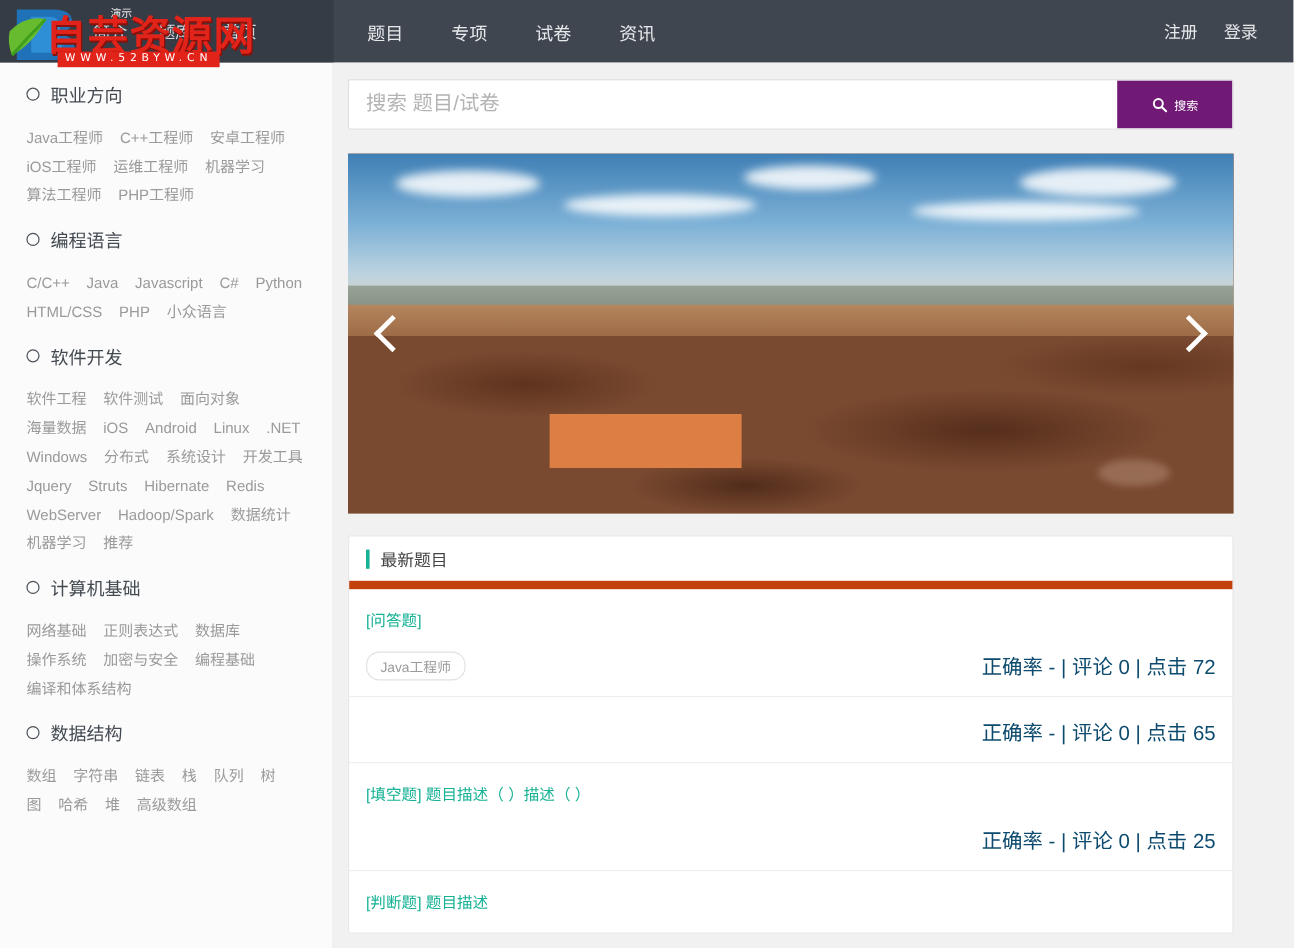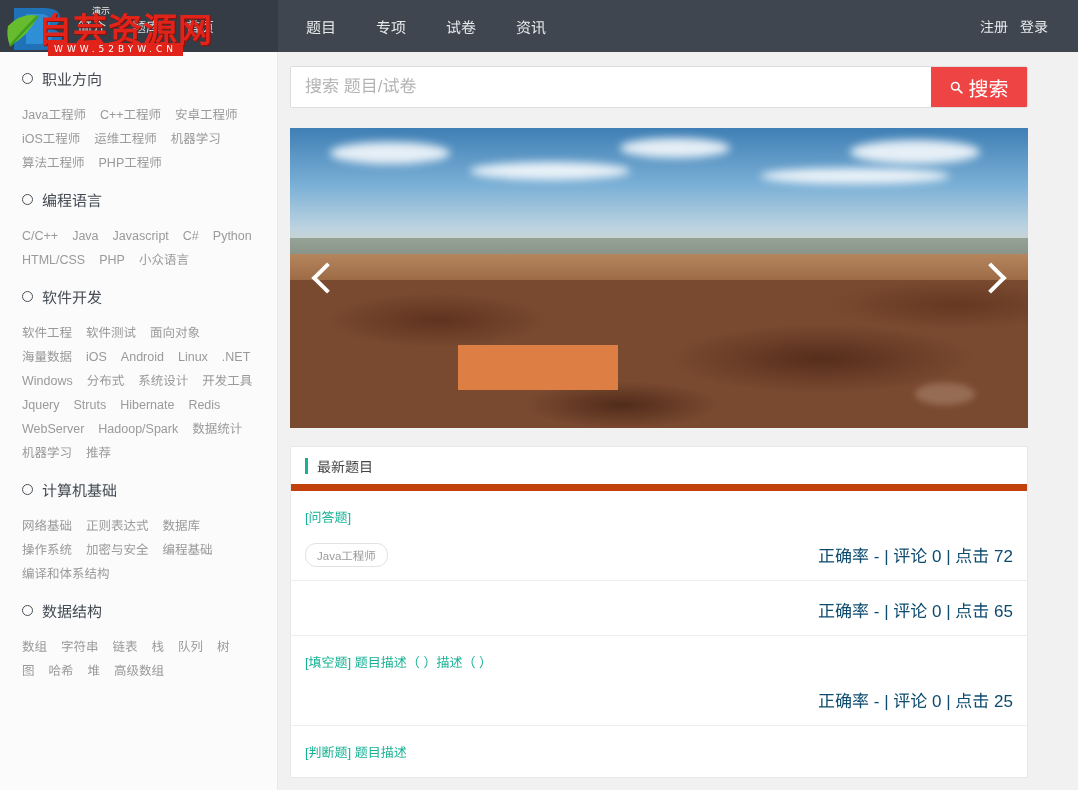--- a/index.html
+++ b/index.html
@@ -61,21 +61,21 @@
   .nav-main a {
     color: #e6e8ea;
     font-size: 15px;
     text-decoration: none;
     white-space: nowrap;
   }
   .nav-right {
     margin-left: auto;
     display: flex;
     align-items: center;
-    gap: 12px;
+    gap: 22px;
     padding-right: 30px;
   }
   .nav-right a {
     color: #e6e8ea;
     font-size: 14px;
     text-decoration: none;
     white-space: nowrap;
   }
 
   
@@ -186,24 +186,24 @@
     outline: none;
     padding: 0 14px;
     font-size: 17px;
     color: #555;
     font-family: "Liberation Sans", sans-serif;
     background: #fff;
   }
   .searchbar input::placeholder { color: #b4b4b4; }
   .search-btn {
     width: 96px;
-    background: #ef4444;
+    background: #701a75;
     border: none;
     color: #fff;
-    font-size: 20px;
+    font-size: 10px;
     display: flex;
     align-items: center;
     justify-content: center;
     gap: 6px;
     cursor: pointer;
     font-family: "Liberation Sans", sans-serif;
     white-space: nowrap;
   }
   .search-btn svg { flex-shrink: 0; }
 

